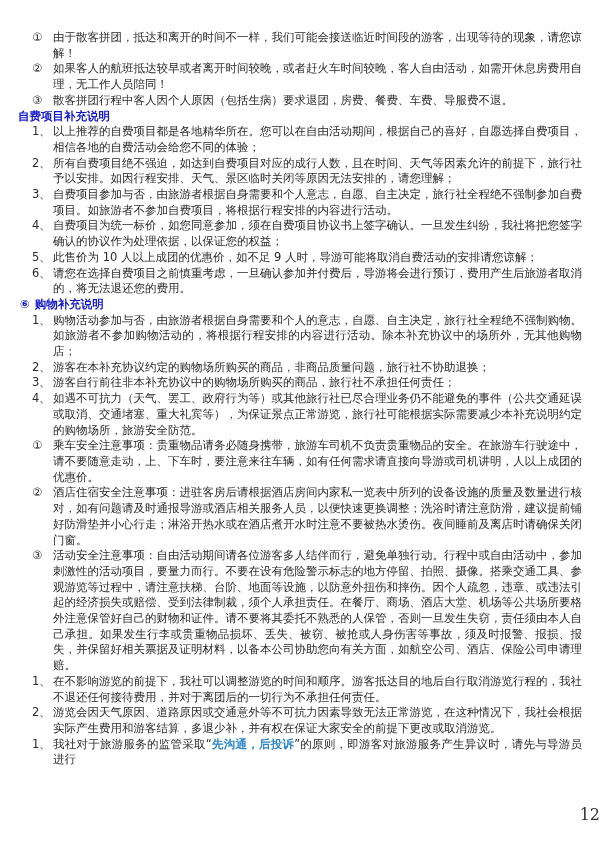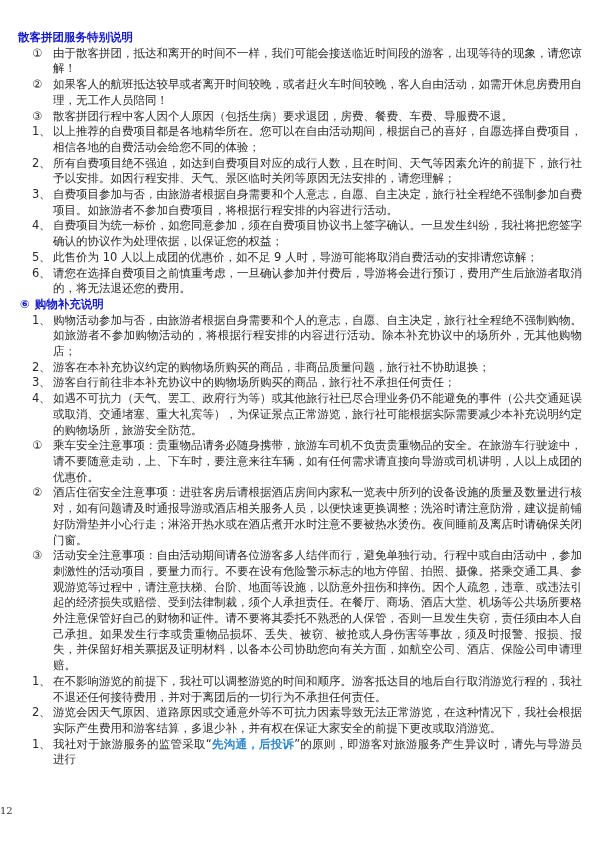--- a/index.html
+++ b/index.html
@@ -18,41 +18,41 @@
   .para{padding-left:11px;text-indent:-11px;}
   .h_blue{font-weight:bold;color:#1318c9;}
   .h_blue .hmark{margin-right:5px;margin-left:2px;}
   .h_black{font-weight:bold;color:#101010;}
   .item{display:flex;margin-left:14px;}
   .item .marker{flex:0 0 auto;min-width:21px;color:#2a2a2a;}
   .item .itext{flex:1 1 auto;}
   .hl{color:#2e86c8;font-weight:bold;margin-top:30px;}
   .page-number{
     position:absolute;left:0;right:0;top:805px;
-    text-align:left;font-family:"DejaVu Serif","Liberation Serif",serif;
-    font-size:10px;color:#333;
+    text-align:right;font-family:"DejaVu Serif","Liberation Serif",serif;
+    font-size:16px;color:#333;
   }
 </style>
 </head>
 <body>
 
 <div class="page" id="doc-content">
-    <div class="blk h_blue">散客拼团服务特别说明</div>
     <div class="blk circle item">
       <span class="marker">①</span>
       <span class="itext">由于散客拼团，抵达和离开的时间不一样，我们可能会接送临近时间段的游客，出现等待的现象，请您谅解！</span>
     </div>
     <div class="blk circle item">
       <span class="marker">②</span>
       <span class="itext">如果客人的航班抵达较早或者离开时间较晚，或者赶火车时间较晚，客人自由活动，如需开休息房费用自理，无工作人员陪同！</span>
     </div>
     <div class="blk circle item">
       <span class="marker">③</span>
       <span class="itext">散客拼团行程中客人因个人原因（包括生病）要求退团，房费、餐费、车费、导服费不退。</span>
     </div>
+    <div class="blk h_blue">自费项目补充说明</div>
     <div class="blk num item">
       <span class="marker">1、</span>
       <span class="itext">以上推荐的自费项目都是各地精华所在。您可以在自由活动期间，根据自己的喜好，自愿选择自费项目，相信各地的自费活动会给您不同的体验；</span>
     </div>
     <div class="blk num item">
       <span class="marker">2、</span>
       <span class="itext">所有自费项目绝不强迫，如达到自费项目对应的成行人数，且在时间、天气等因素允许的前提下，旅行社予以安排。如因行程安排、天气、景区临时关闭等原因无法安排的，请您理解；</span>
     </div>
     <div class="blk num item">
       <span class="marker">3、</span>

